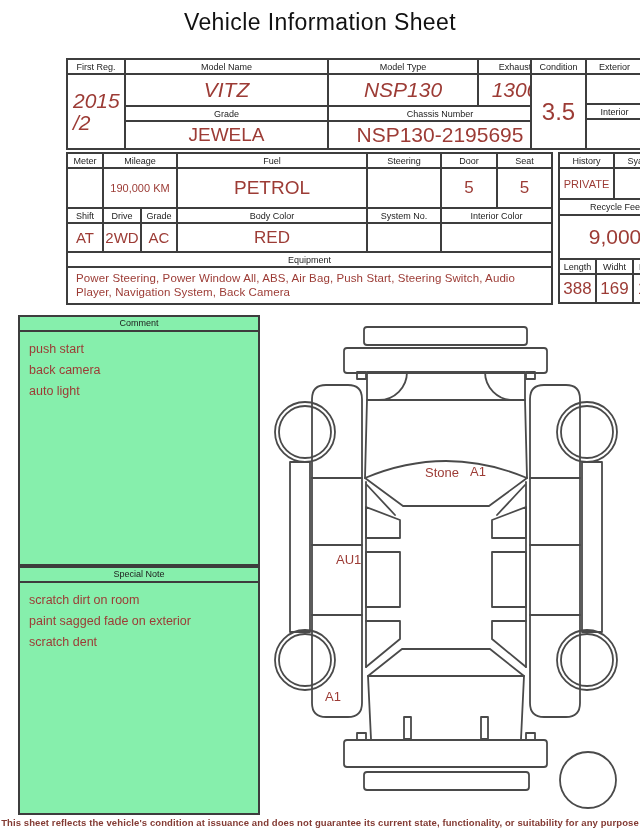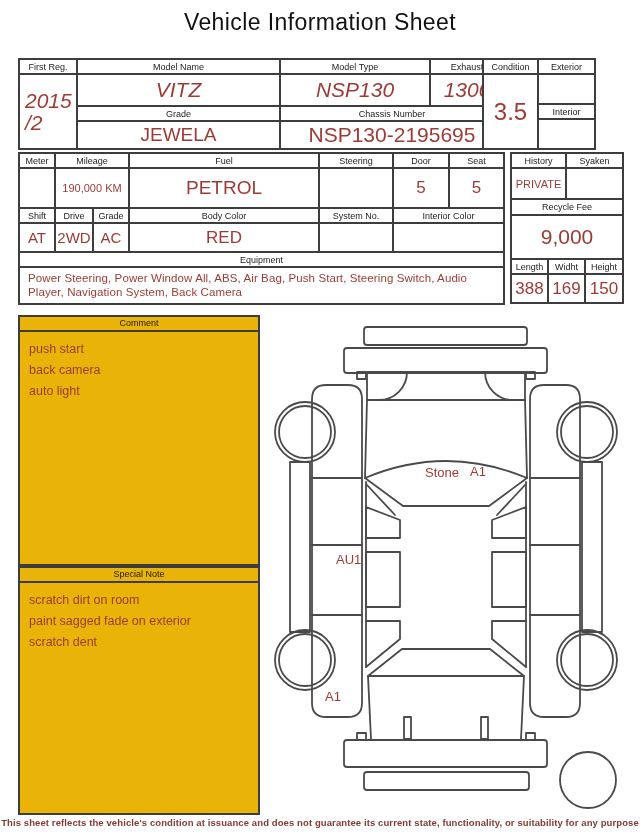--- a/index.html
+++ b/index.html
@@ -4,36 +4,36 @@
 <style>
   html,body{margin:0;padding:0;background:#ffffff;}
   .sheet{
     position:relative;width:640px;height:835px;background:#fff;
     font-family:"Liberation Sans",sans-serif;color:#1c1c1c;overflow:hidden;
   }
   .title{
     position:absolute;top:9px;left:0;width:100%;text-align:center;
     font-size:23px;font-weight:500;letter-spacing:.4px;color:#111;margin:0;
   }
-  table{border-collapse:collapse;table-layout:fixed;position:absolute;background:#fff;}
+  table{border-collapse:collapse;table-layout:fixed;position:absolute;background:#fff;margin-left:48px;}
   th,td{border:2px solid #3d3d3d;padding:0;text-align:center;vertical-align:middle;overflow:hidden;}
   th{font-weight:normal;font-size:9px;color:#1c1c1c;}
   .red{color:#9c3b35;}
   .v24{font-size:24px;}
   .v21{font-size:21px;}
   .v19{font-size:19px;}
   .v17{font-size:17px;}
   .v15{font-size:15px;}
   .v11{font-size:11px;}
   .firstreg{text-align:left;padding-left:5px;font-size:21px;line-height:1.03;}
   .equip{
     text-align:left;vertical-align:top;padding:3px 8px;
     font-size:11.5px;line-height:1.24;letter-spacing:.1px;
   }
-  .box{position:absolute;border:2px solid #3d3d3d;background:#eab308;box-sizing:border-box;}
+  .box{position:absolute;border:2px solid #3d3d3d;background:#86efac;box-sizing:border-box;}
   .box-header{
     border-bottom:2px solid #3d3d3d;text-align:center;
     font-size:9px;height:13px;line-height:13px;
   }
   .box-body{padding:4px 9px;font-size:12.5px;line-height:1.1;}
   .box-body .line{margin:7px 0 1px 0;}
   .diagram{position:absolute;left:262px;top:315px;}
   .diagram text{font-family:"Liberation Sans",sans-serif;font-size:13px;fill:#9c3b35;}
   .disclaimer{
     position:absolute;top:817px;left:0;width:100%;text-align:center;

